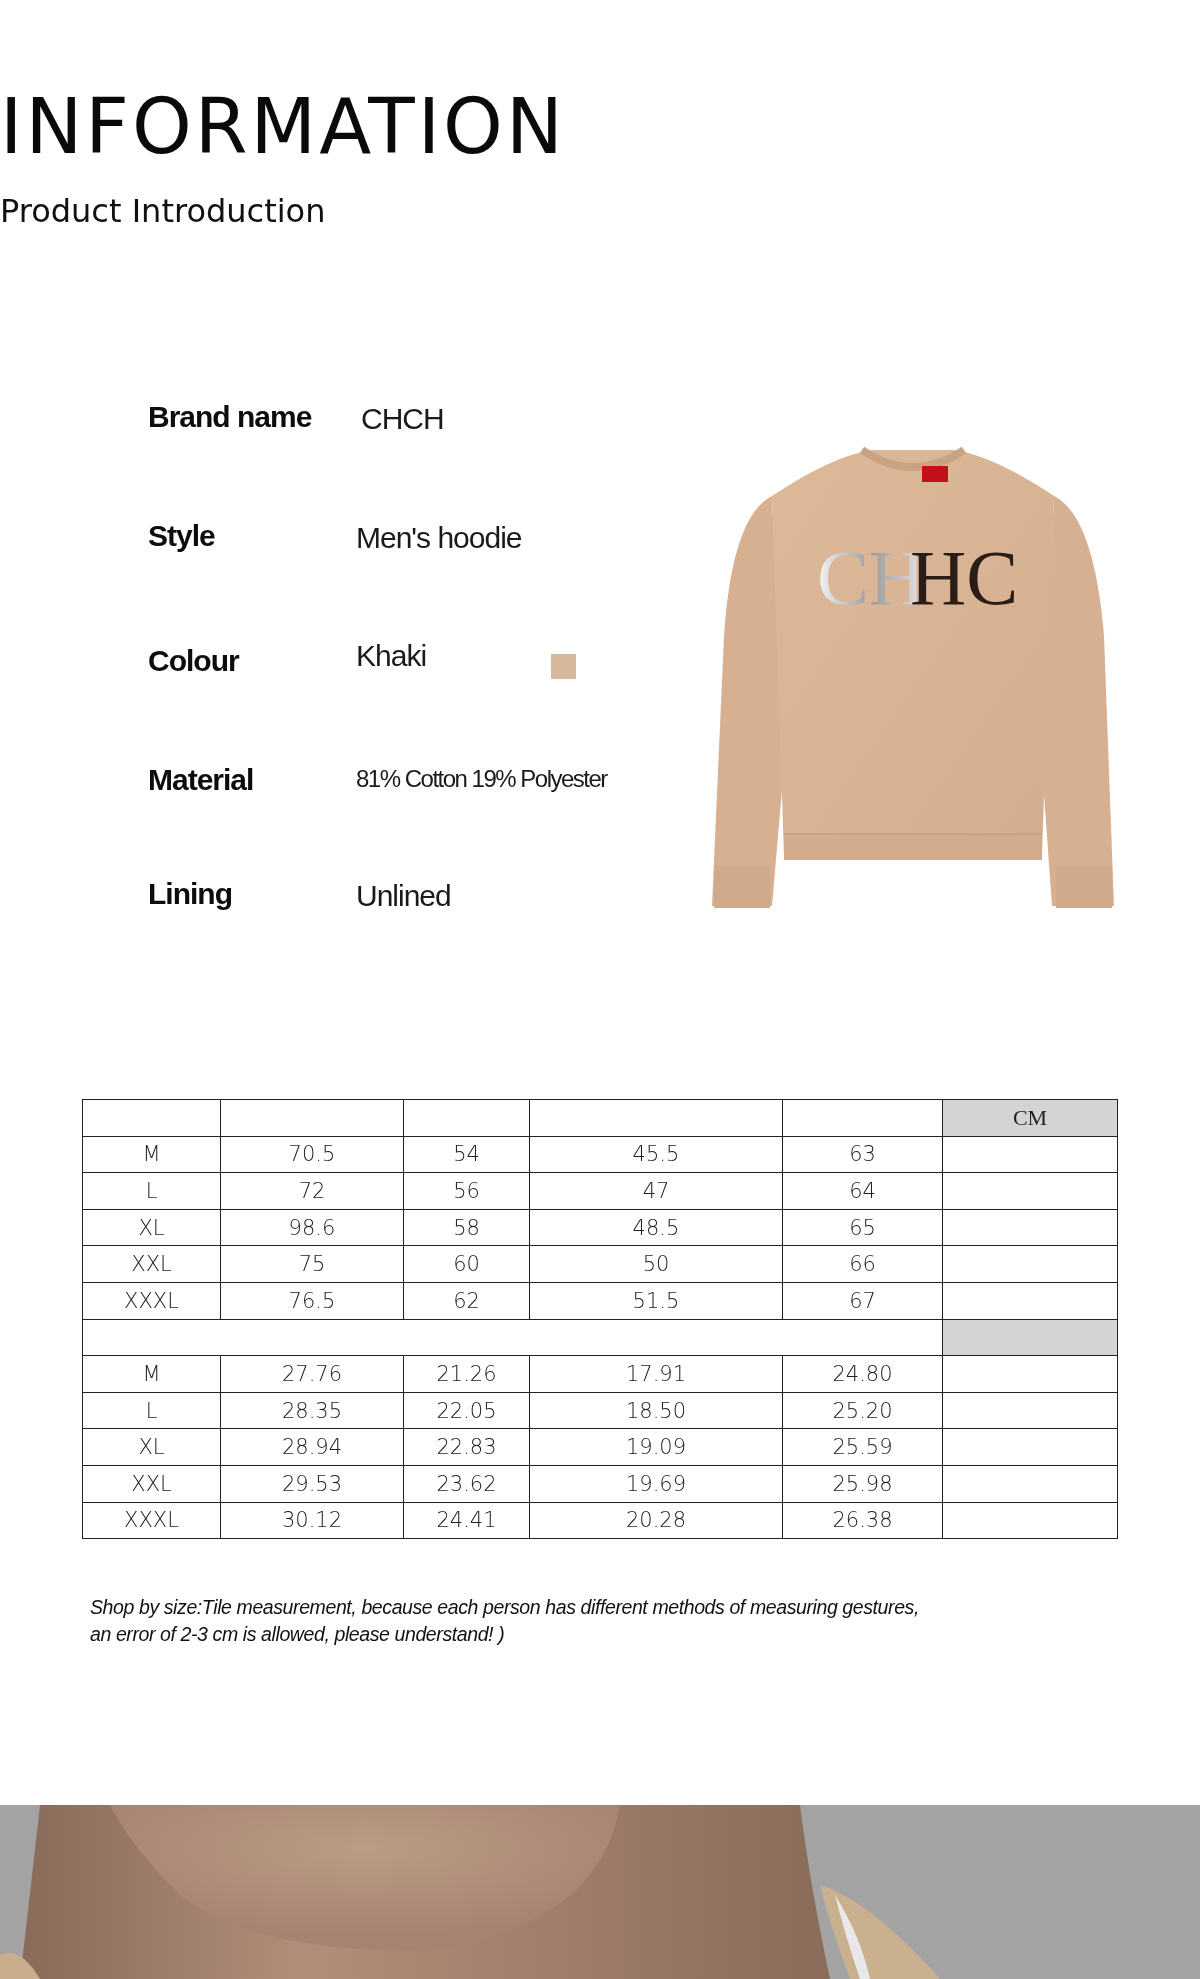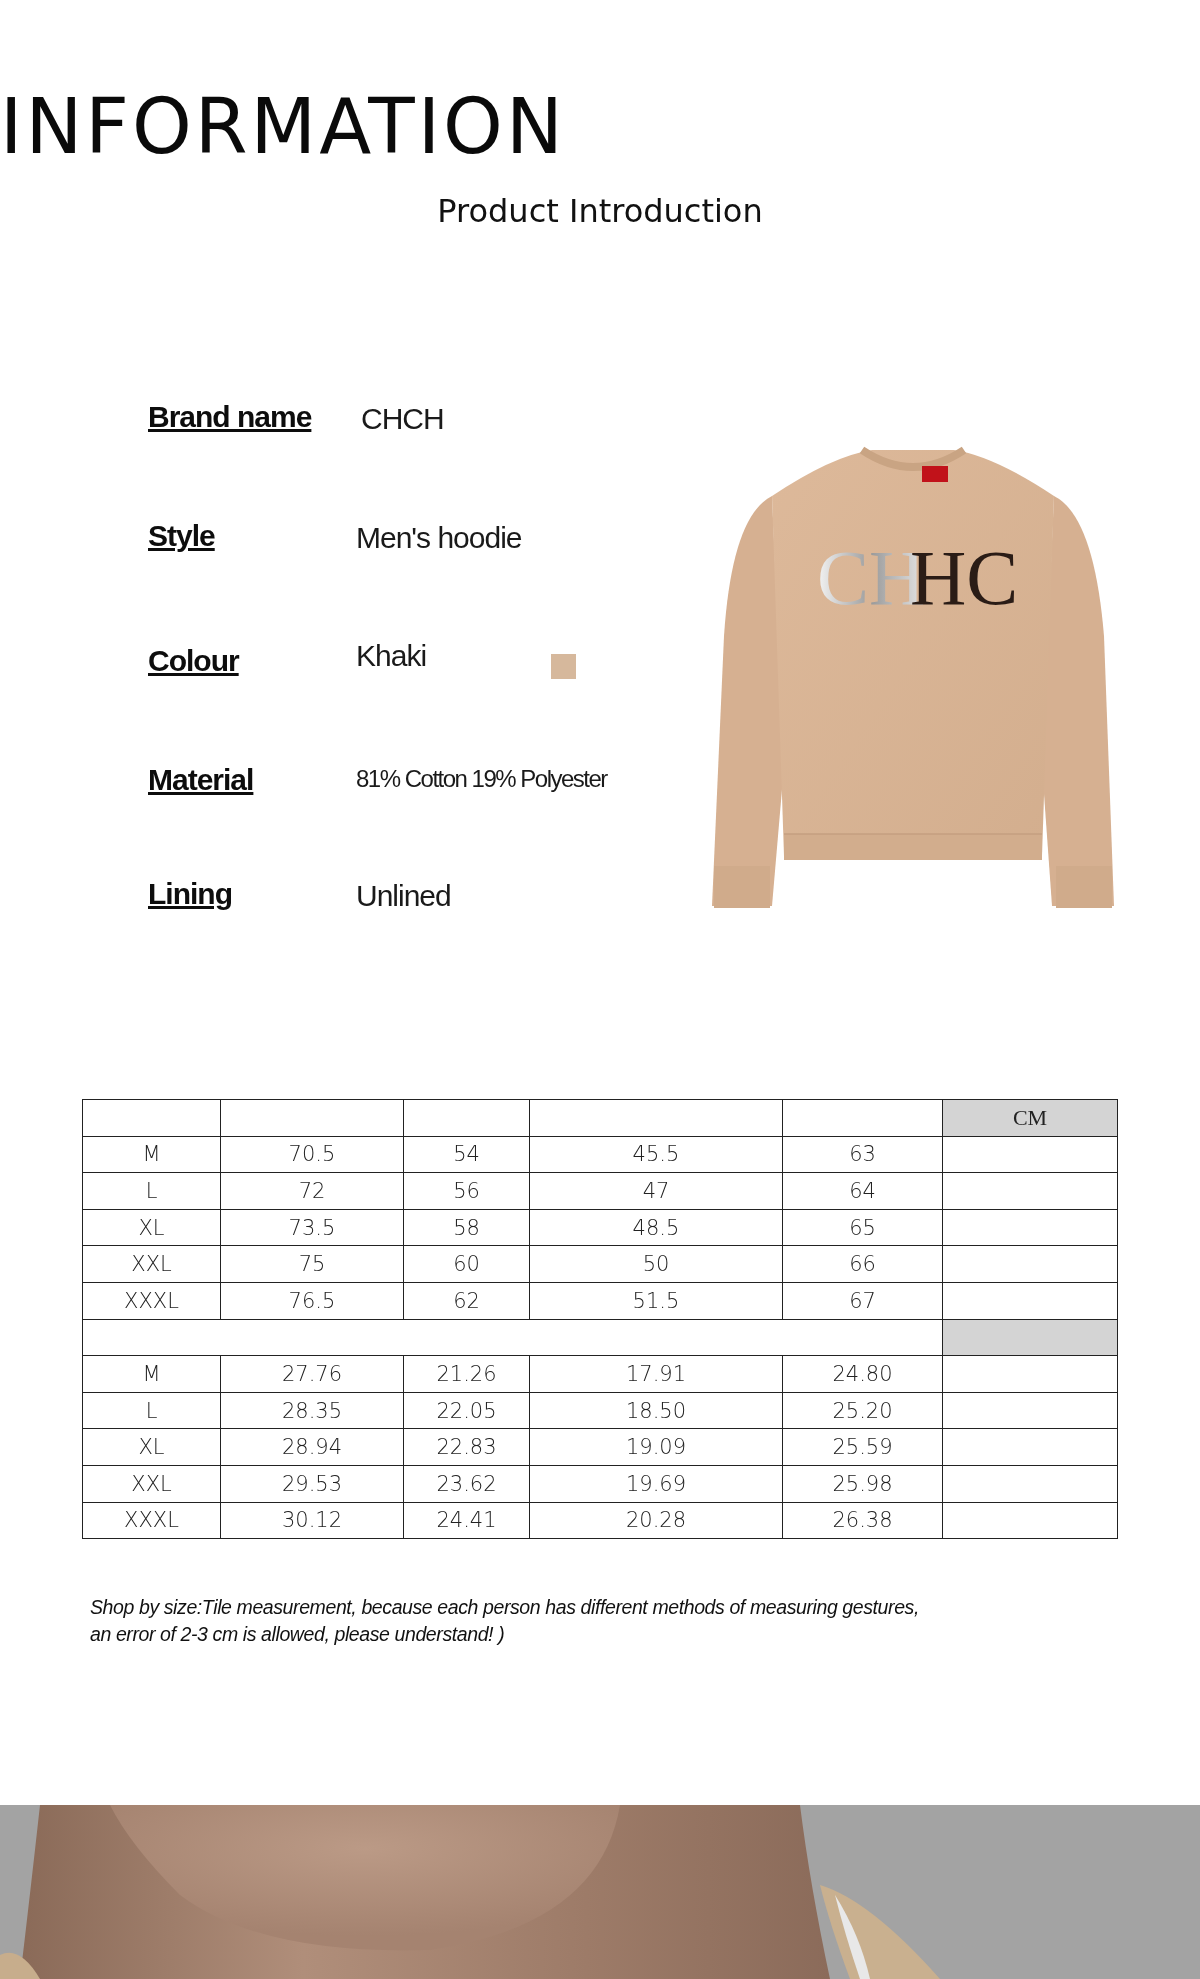--- a/index.html
+++ b/index.html
@@ -6,26 +6,26 @@
   html, body { width: 1200px; height: 1979px; background: #ffffff; overflow: hidden; }
   body { position: relative; font-family: "DejaVu Sans", sans-serif; color: #111; }
 
   .title {
     position: absolute; left: 0; width: 1200px; top: 82px;
     text-align: left; font-size: 76px; font-weight: 400; letter-spacing: 3px;
     font-family: "DejaVu Sans", sans-serif; color: #0a0a0a;
   }
   .subtitle {
     position: absolute; left: 0; width: 1200px; top: 192px;
-    text-align: center; font-size: 32px; font-family: "DejaVu Sans", sans-serif; color: #111;
+    font-size: 32px; font-family: "DejaVu Sans", sans-serif; color: #111;
   }
 
   .spec-label {
     position: absolute; left: 148px; font-size: 30px; font-weight: 700;
-    font-family: "Liberation Sans", sans-serif; letter-spacing: -1px; color: #0d0d0d; text-decoration: underline;
+    font-family: "Liberation Sans", sans-serif; letter-spacing: -1px; color: #0d0d0d;
   }
   .spec-value {
     position: absolute; left: 356px; font-size: 30px; font-weight: 300;
     font-family: "Liberation Sans", sans-serif; letter-spacing: -1px; color: #1a1a1a;
   }
   .swatch { position: absolute; left: 551px; top: 654px; width: 25px; height: 25px; }
 
   .product {
     position: absolute; left: 712px; top: 436px; width: 402px; height: 472px;
   }
@@ -144,21 +144,21 @@
       <tr>
         <td>L</td>
         <td>72</td>
         <td>56</td>
         <td>47</td>
         <td>64</td>
         <td></td>
       </tr>
       <tr>
         <td>XL</td>
-        <td>73.5</td>
+        <td>98.6</td>
         <td>58</td>
         <td>48.5</td>
         <td>65</td>
         <td></td>
       </tr>
       <tr>
         <td>XXL</td>
         <td>75</td>
         <td>60</td>
         <td>50</td>

